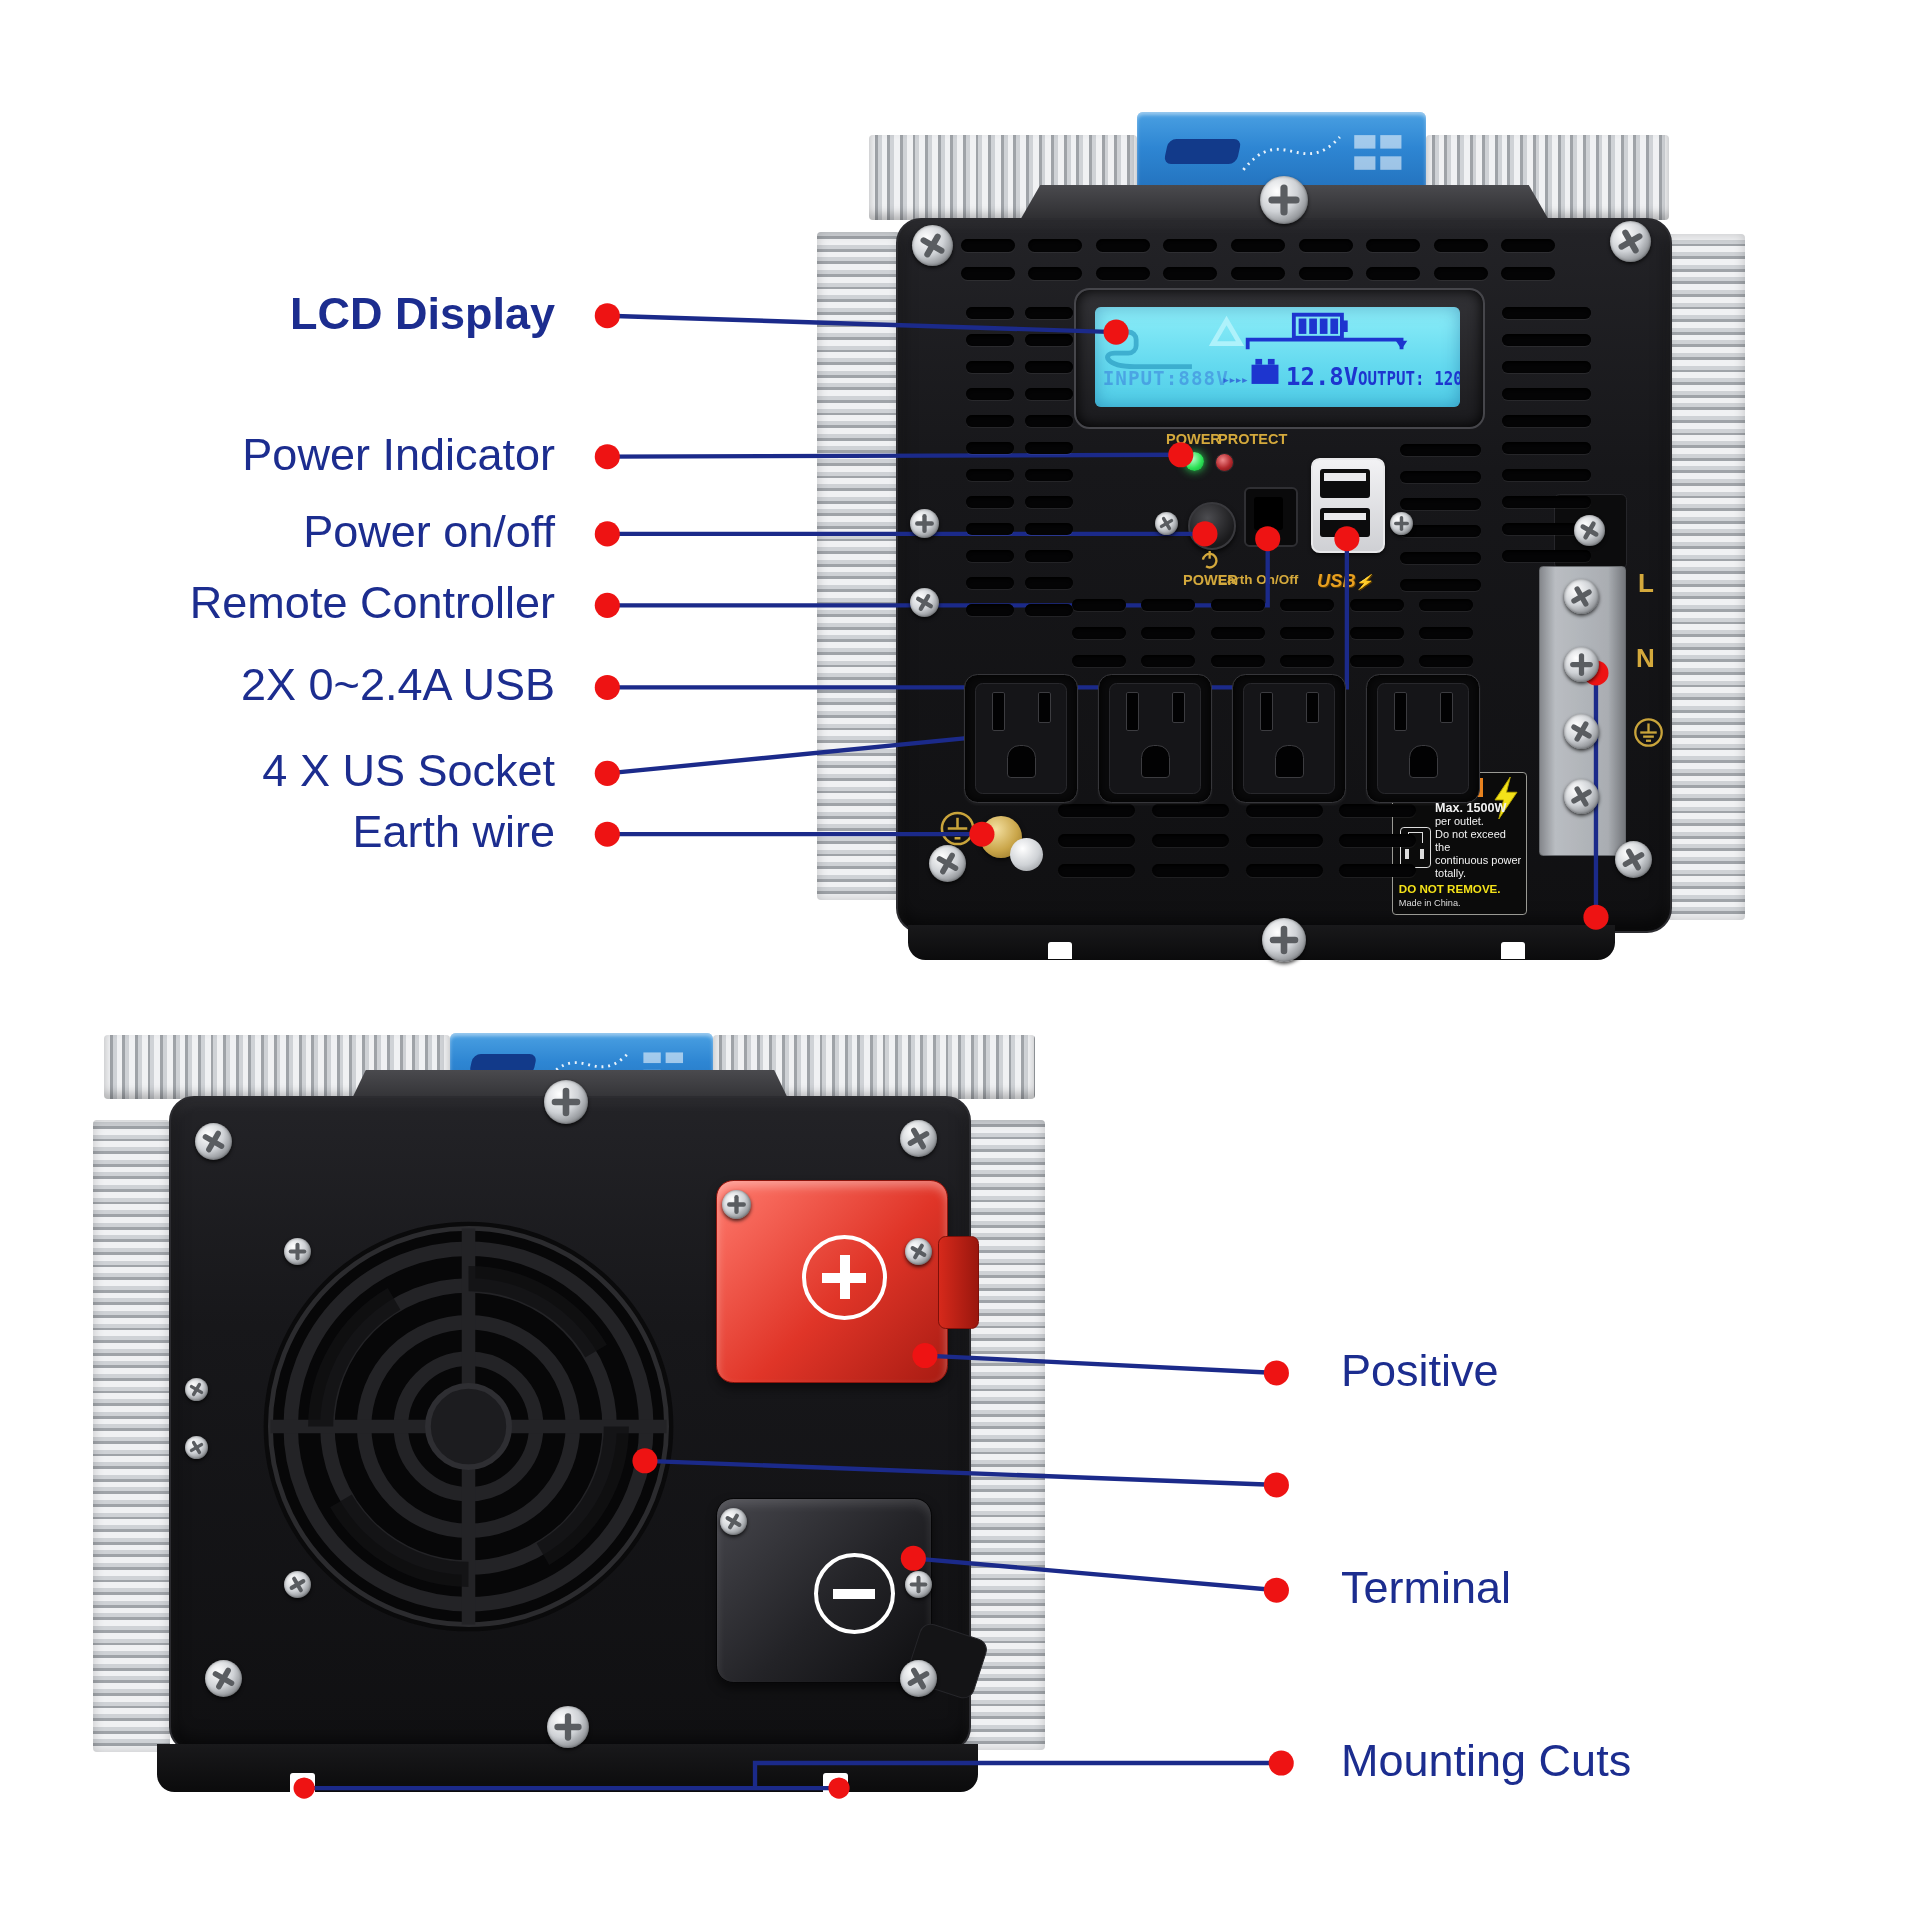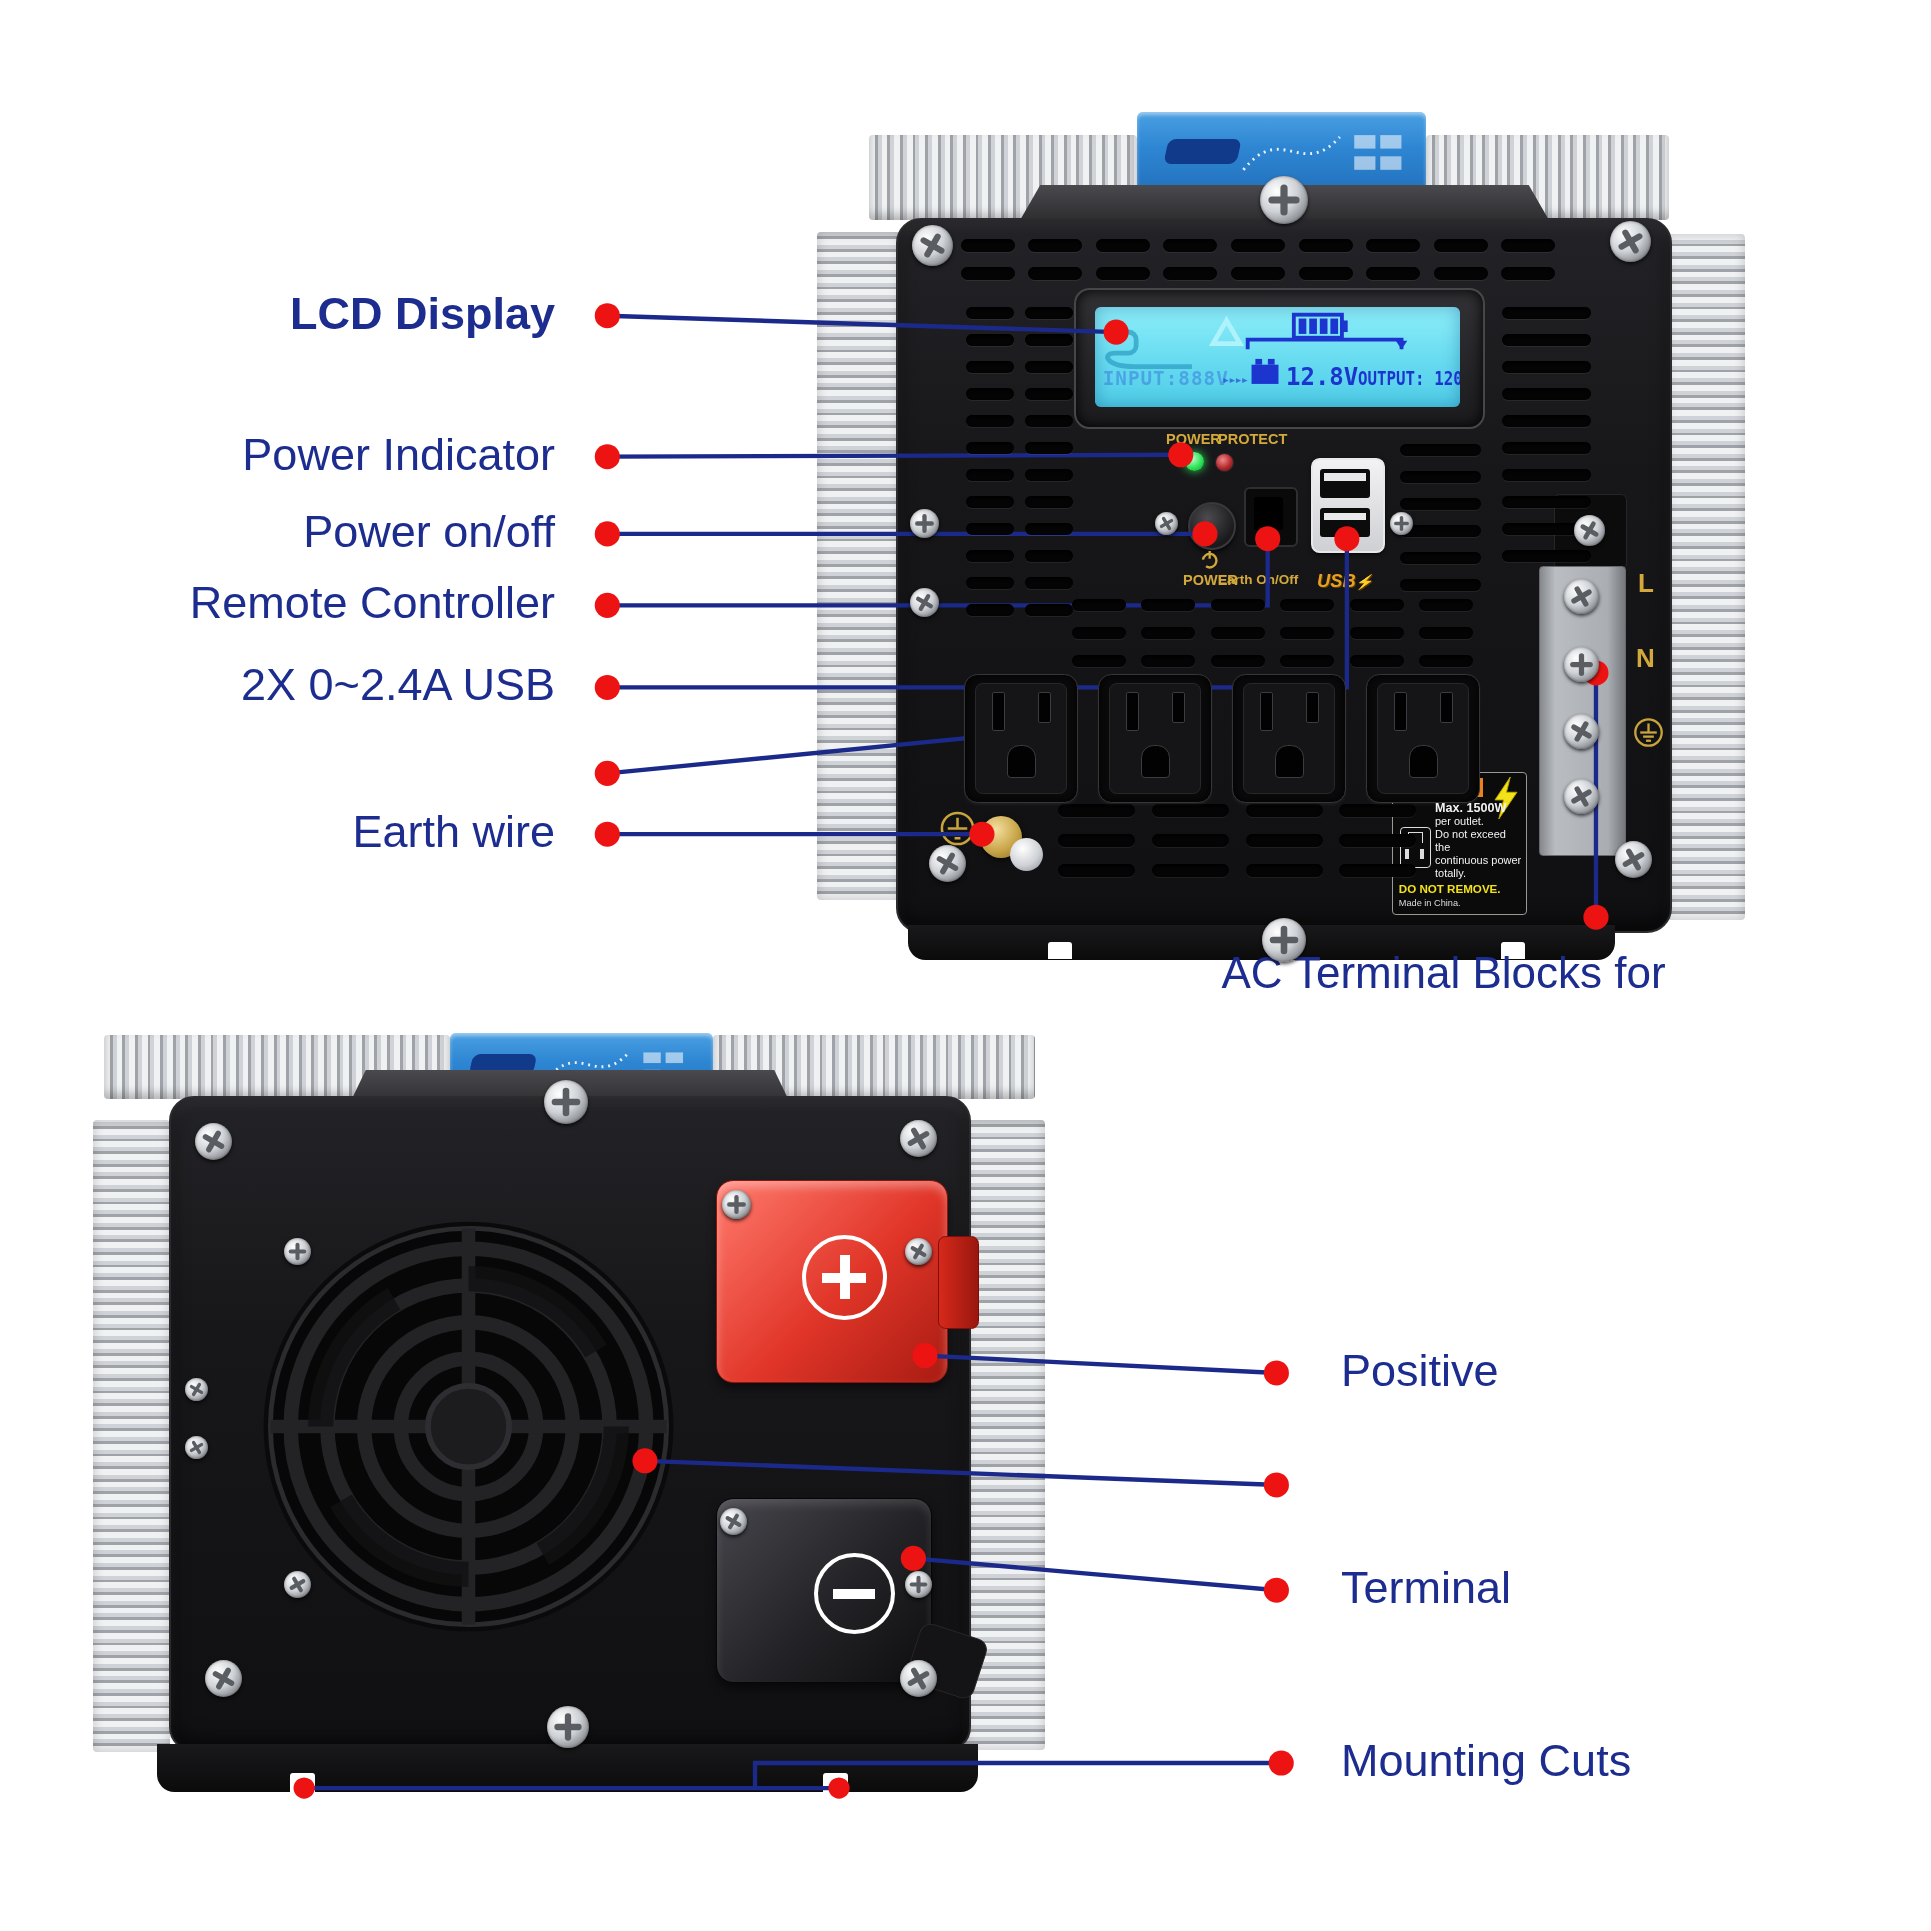--- a/index.html
+++ b/index.html
@@ -268,24 +268,24 @@
       <circle cx="315" cy="1852" r="11"></circle>
         <circle cx="869" cy="1852" r="11"></circle>
     </g>
   </svg>
 
   <div class="lbl lblR" style="top:316px;font-weight:bold;">LCD Display</div>
   <div class="lbl lblR" style="top:457px;">Power Indicator</div>
   <div class="lbl lblR" style="top:534px;">Power on/off</div>
   <div class="lbl lblR" style="top:605px;">Remote Controller</div>
   <div class="lbl lblR" style="top:687px;">2X 0~2.4A USB</div>
+  <div class="lbl lblR" style="top:773px;">4 X US Socket</div>
   <div class="lbl lblR" style="top:834px;">Earth wire</div>
 
   <div class="abs" style="left:1149px;top:946px;width:589px;text-align:center;color:#1c2d8f;font-size:44px;line-height:53px;">
-    <div>AC Terminal Blocks for</div>
   </div>
 
   <div class="lbl lblL" style="top:1373px;">Positive</div>
   <div class="lbl lblL" style="top:1590px;">Terminal</div>
   <div class="lbl lblL" style="top:1763px;">Mounting Cuts</div>
 
 <div class="vent" style="left: 961px; top: 239px; width: 54px; height: 12.6px;"></div>
     <div class="vent" style="left: 961px; top: 267px; width: 54px; height: 12.6px;"></div>
     <div class="vent" style="left: 1028px; top: 239px; width: 54px; height: 12.6px;"></div>
     <div class="vent" style="left: 1028px; top: 267px; width: 54px; height: 12.6px;"></div>

